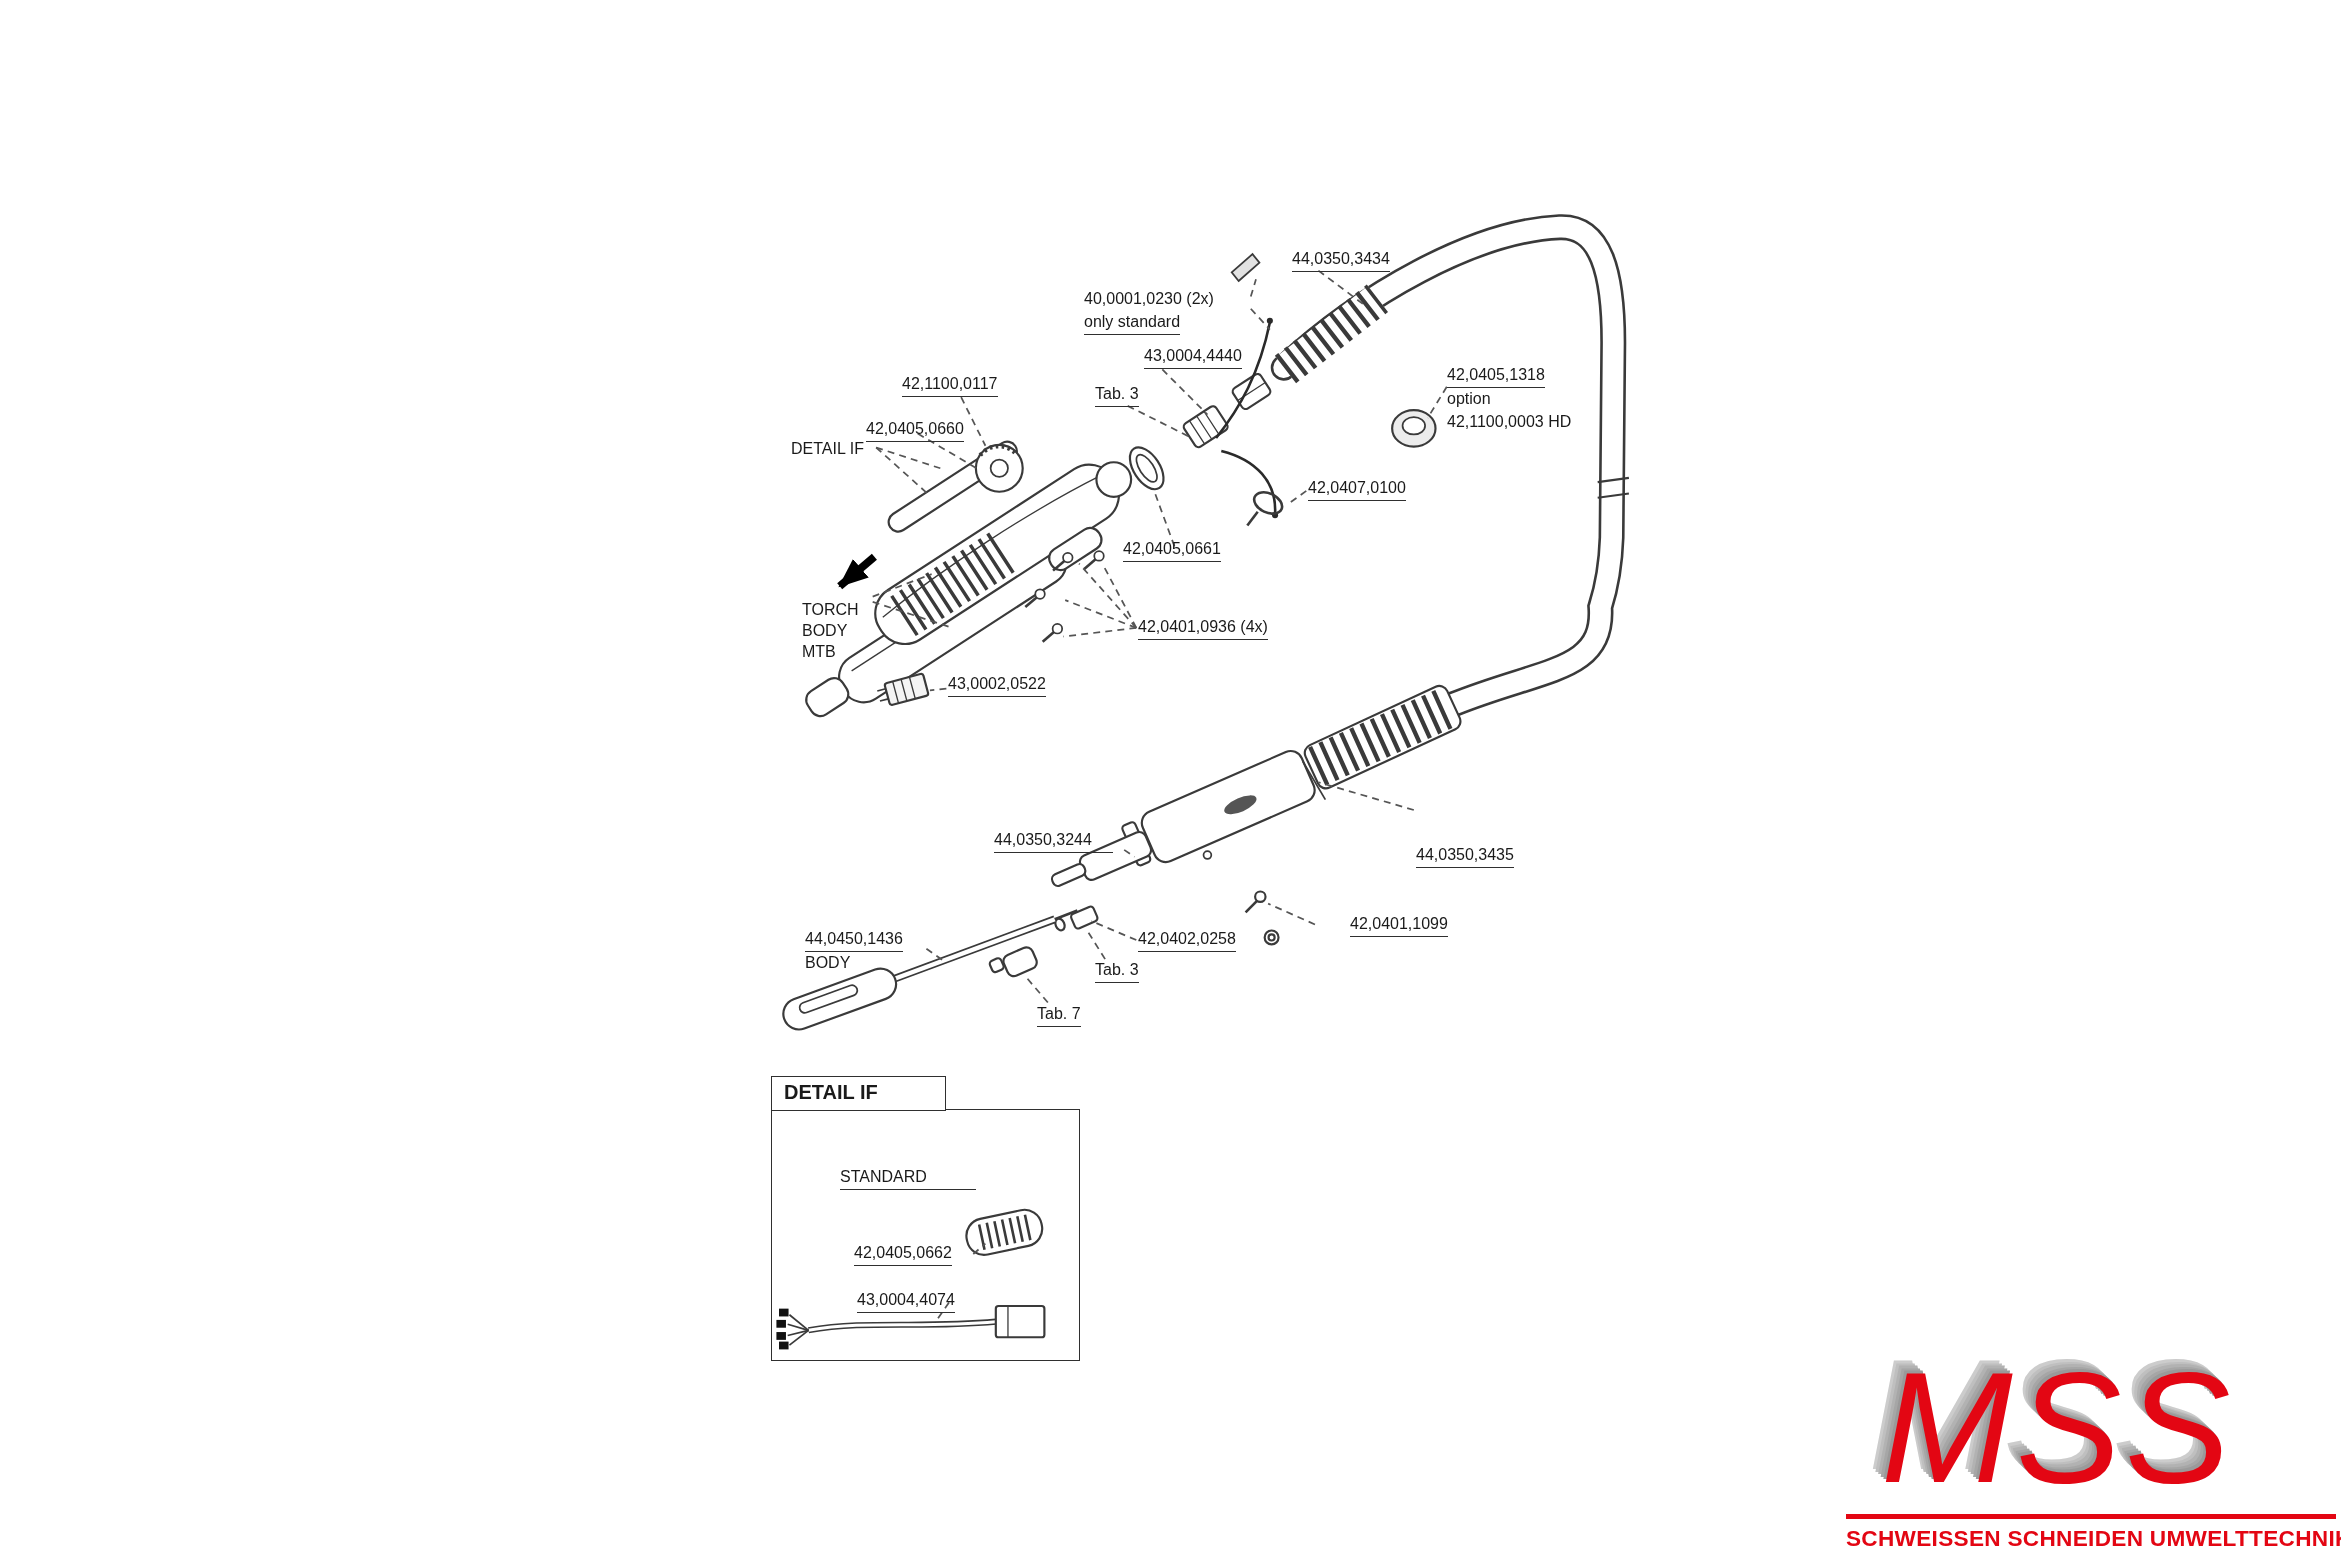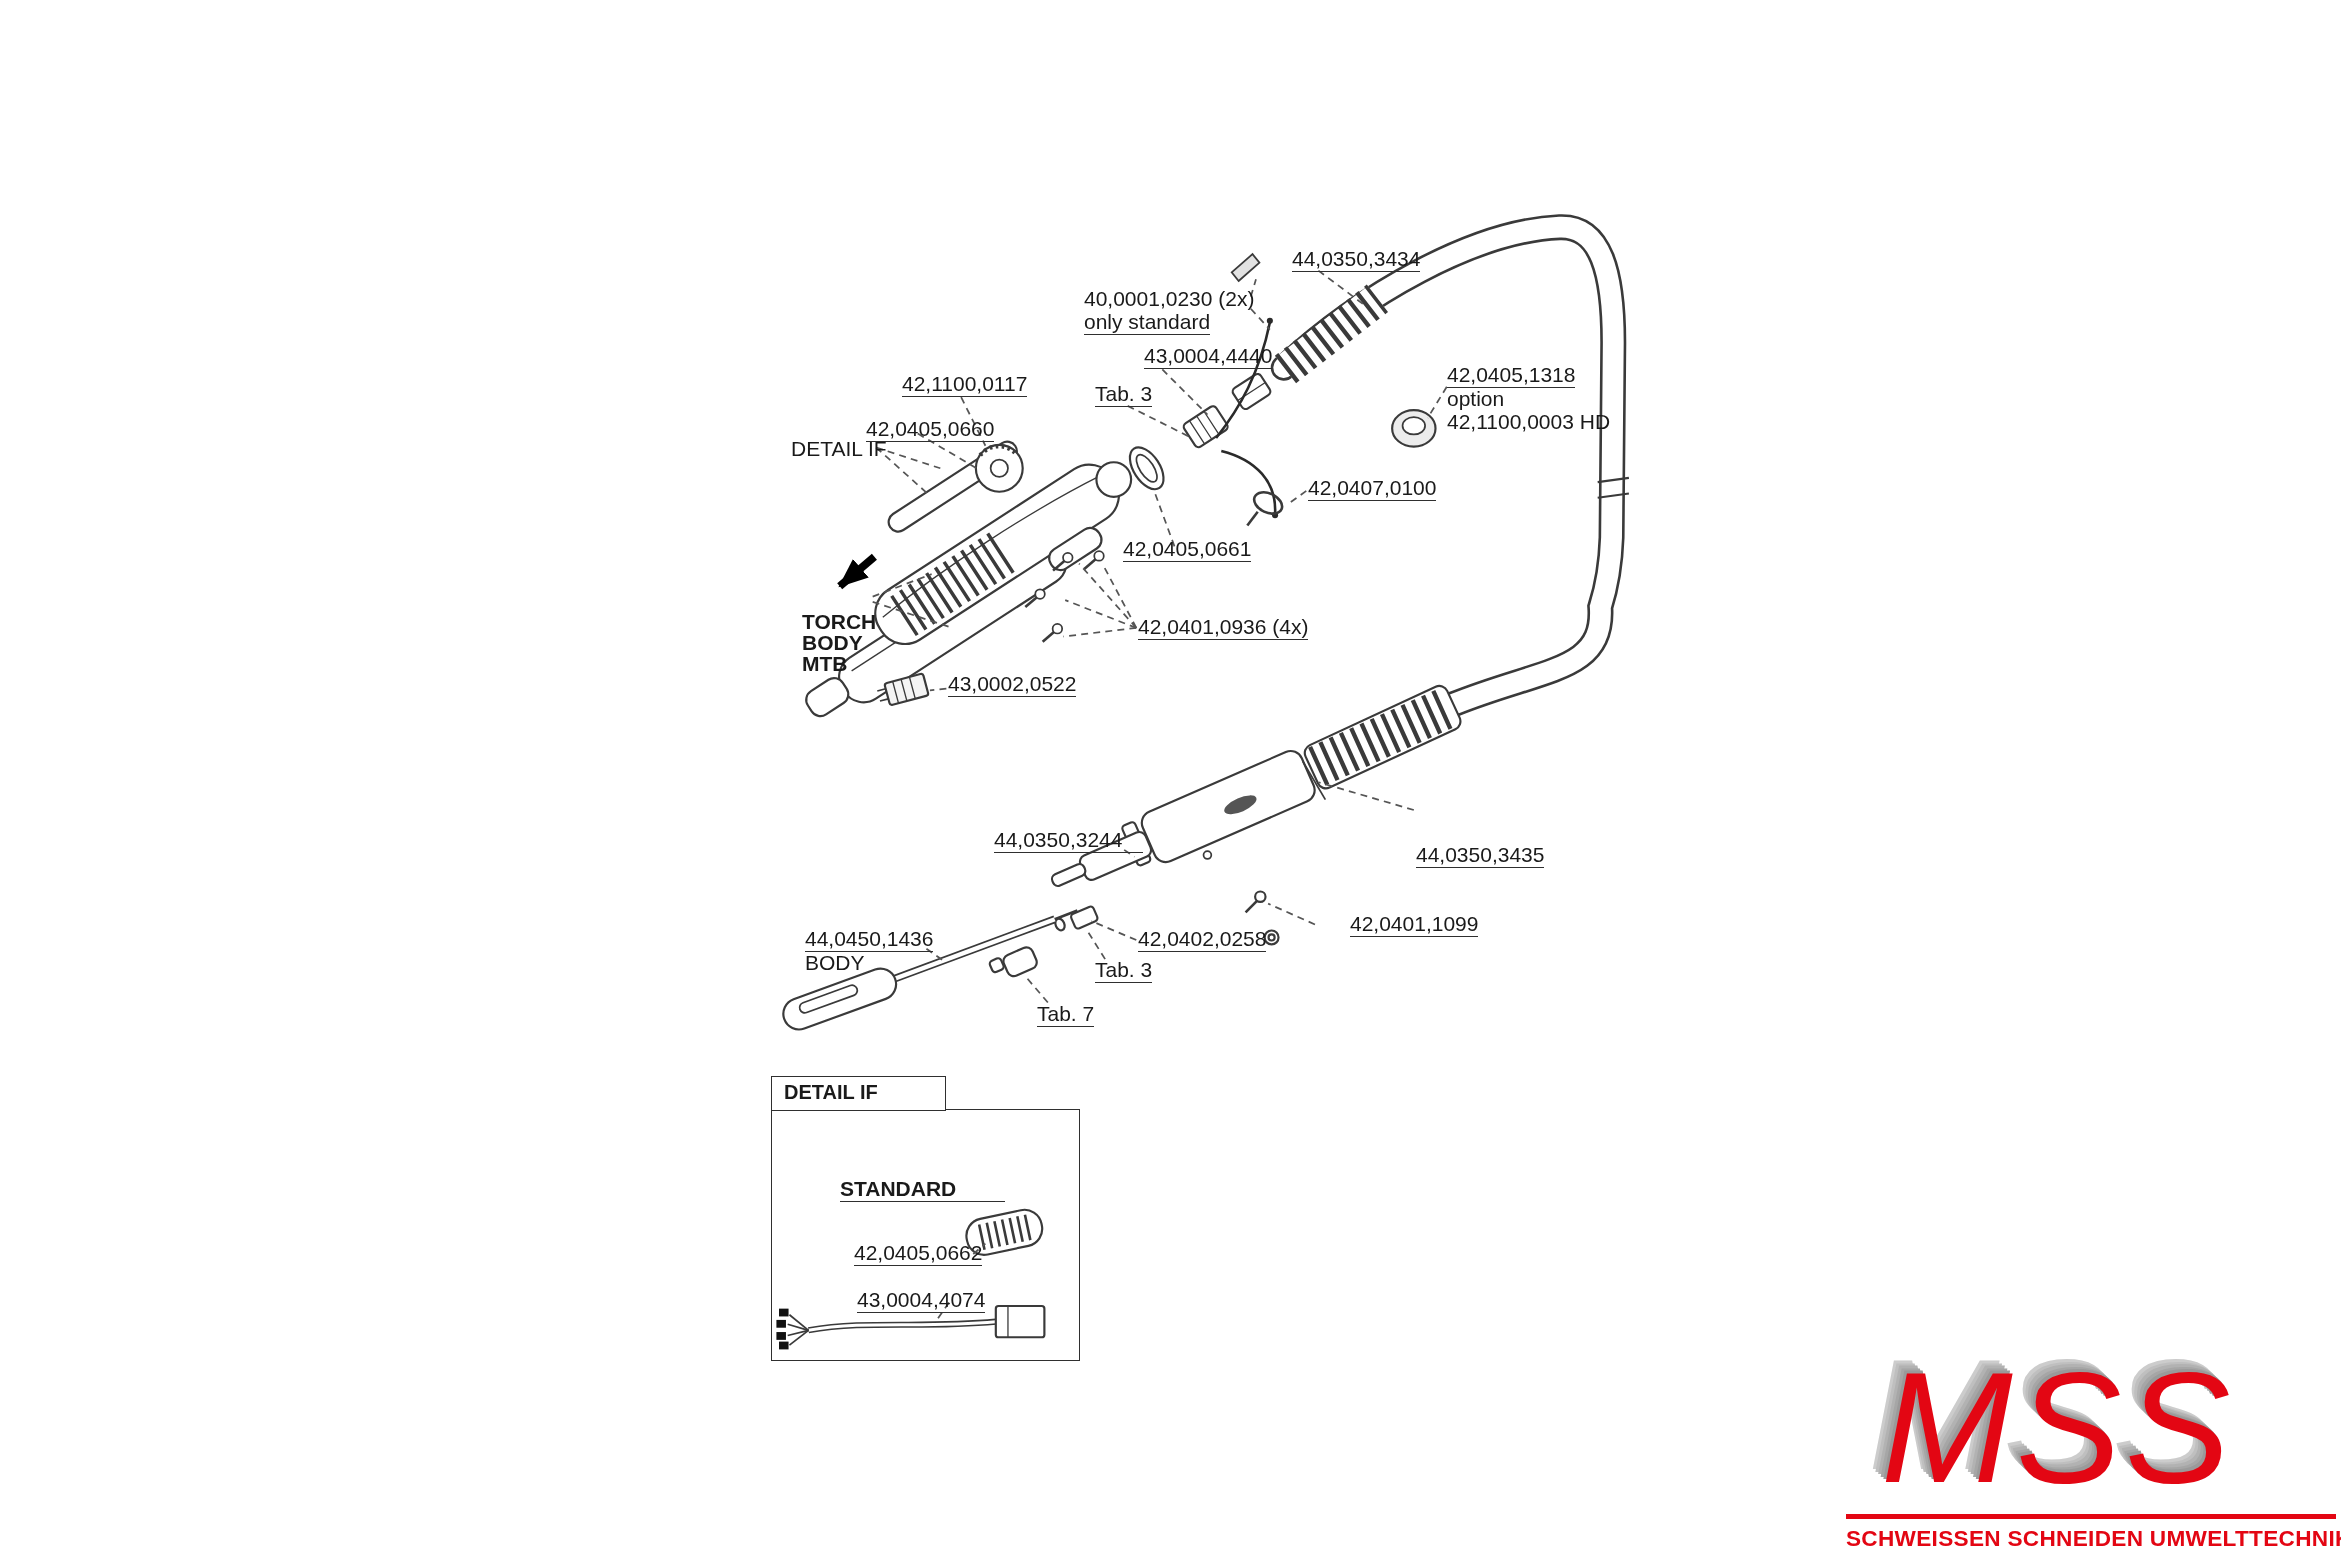--- a/index.html
+++ b/index.html
@@ -2,23 +2,23 @@
 <html style="font-size:14px"><head>
 <meta charset="utf-8">
 <style>
   * { margin:0; padding:0; box-sizing:border-box; }
   html,body { background:#ffffff; }
   .stage {
     position:relative; width:2342px; height:1561px; background:#ffffff;
     overflow:hidden; font-family:"Liberation Sans","DejaVu Sans",sans-serif; color:#1a1a1a;
   }
   svg.diagram { position:absolute; left:0; top:0; pointer-events:none; }
-  .callout { position:absolute; font-size:21px; line-height:22.6px; white-space:nowrap; color:#1a1a1a; }
+  .callout { position:absolute; font-size:16px; line-height:22.6px; white-space:nowrap; color:#1a1a1a; }
   .pn { border-bottom:1.7px solid #2f2f2f; padding-bottom:0.9px; display:inline-block; }
-  .b  { font-weight:bold;margin-top:12px; }
+  .b  { font-weight:normal; }
   .pre { white-space:pre-line; }
   .detail-box {
     position:absolute; left:771px; top:1109px; width:309px; height:252px;
     border:1.7px solid #2f2f2f; background:#fff;
   }
   .detail-tab {
     position:absolute; left:771px; top:1076px; width:175px; height:35px;
     border:1.7px solid #2f2f2f; background:#fff; font-weight:bold; font-size:20px;
     line-height:31px; padding-left:12px;
   }

